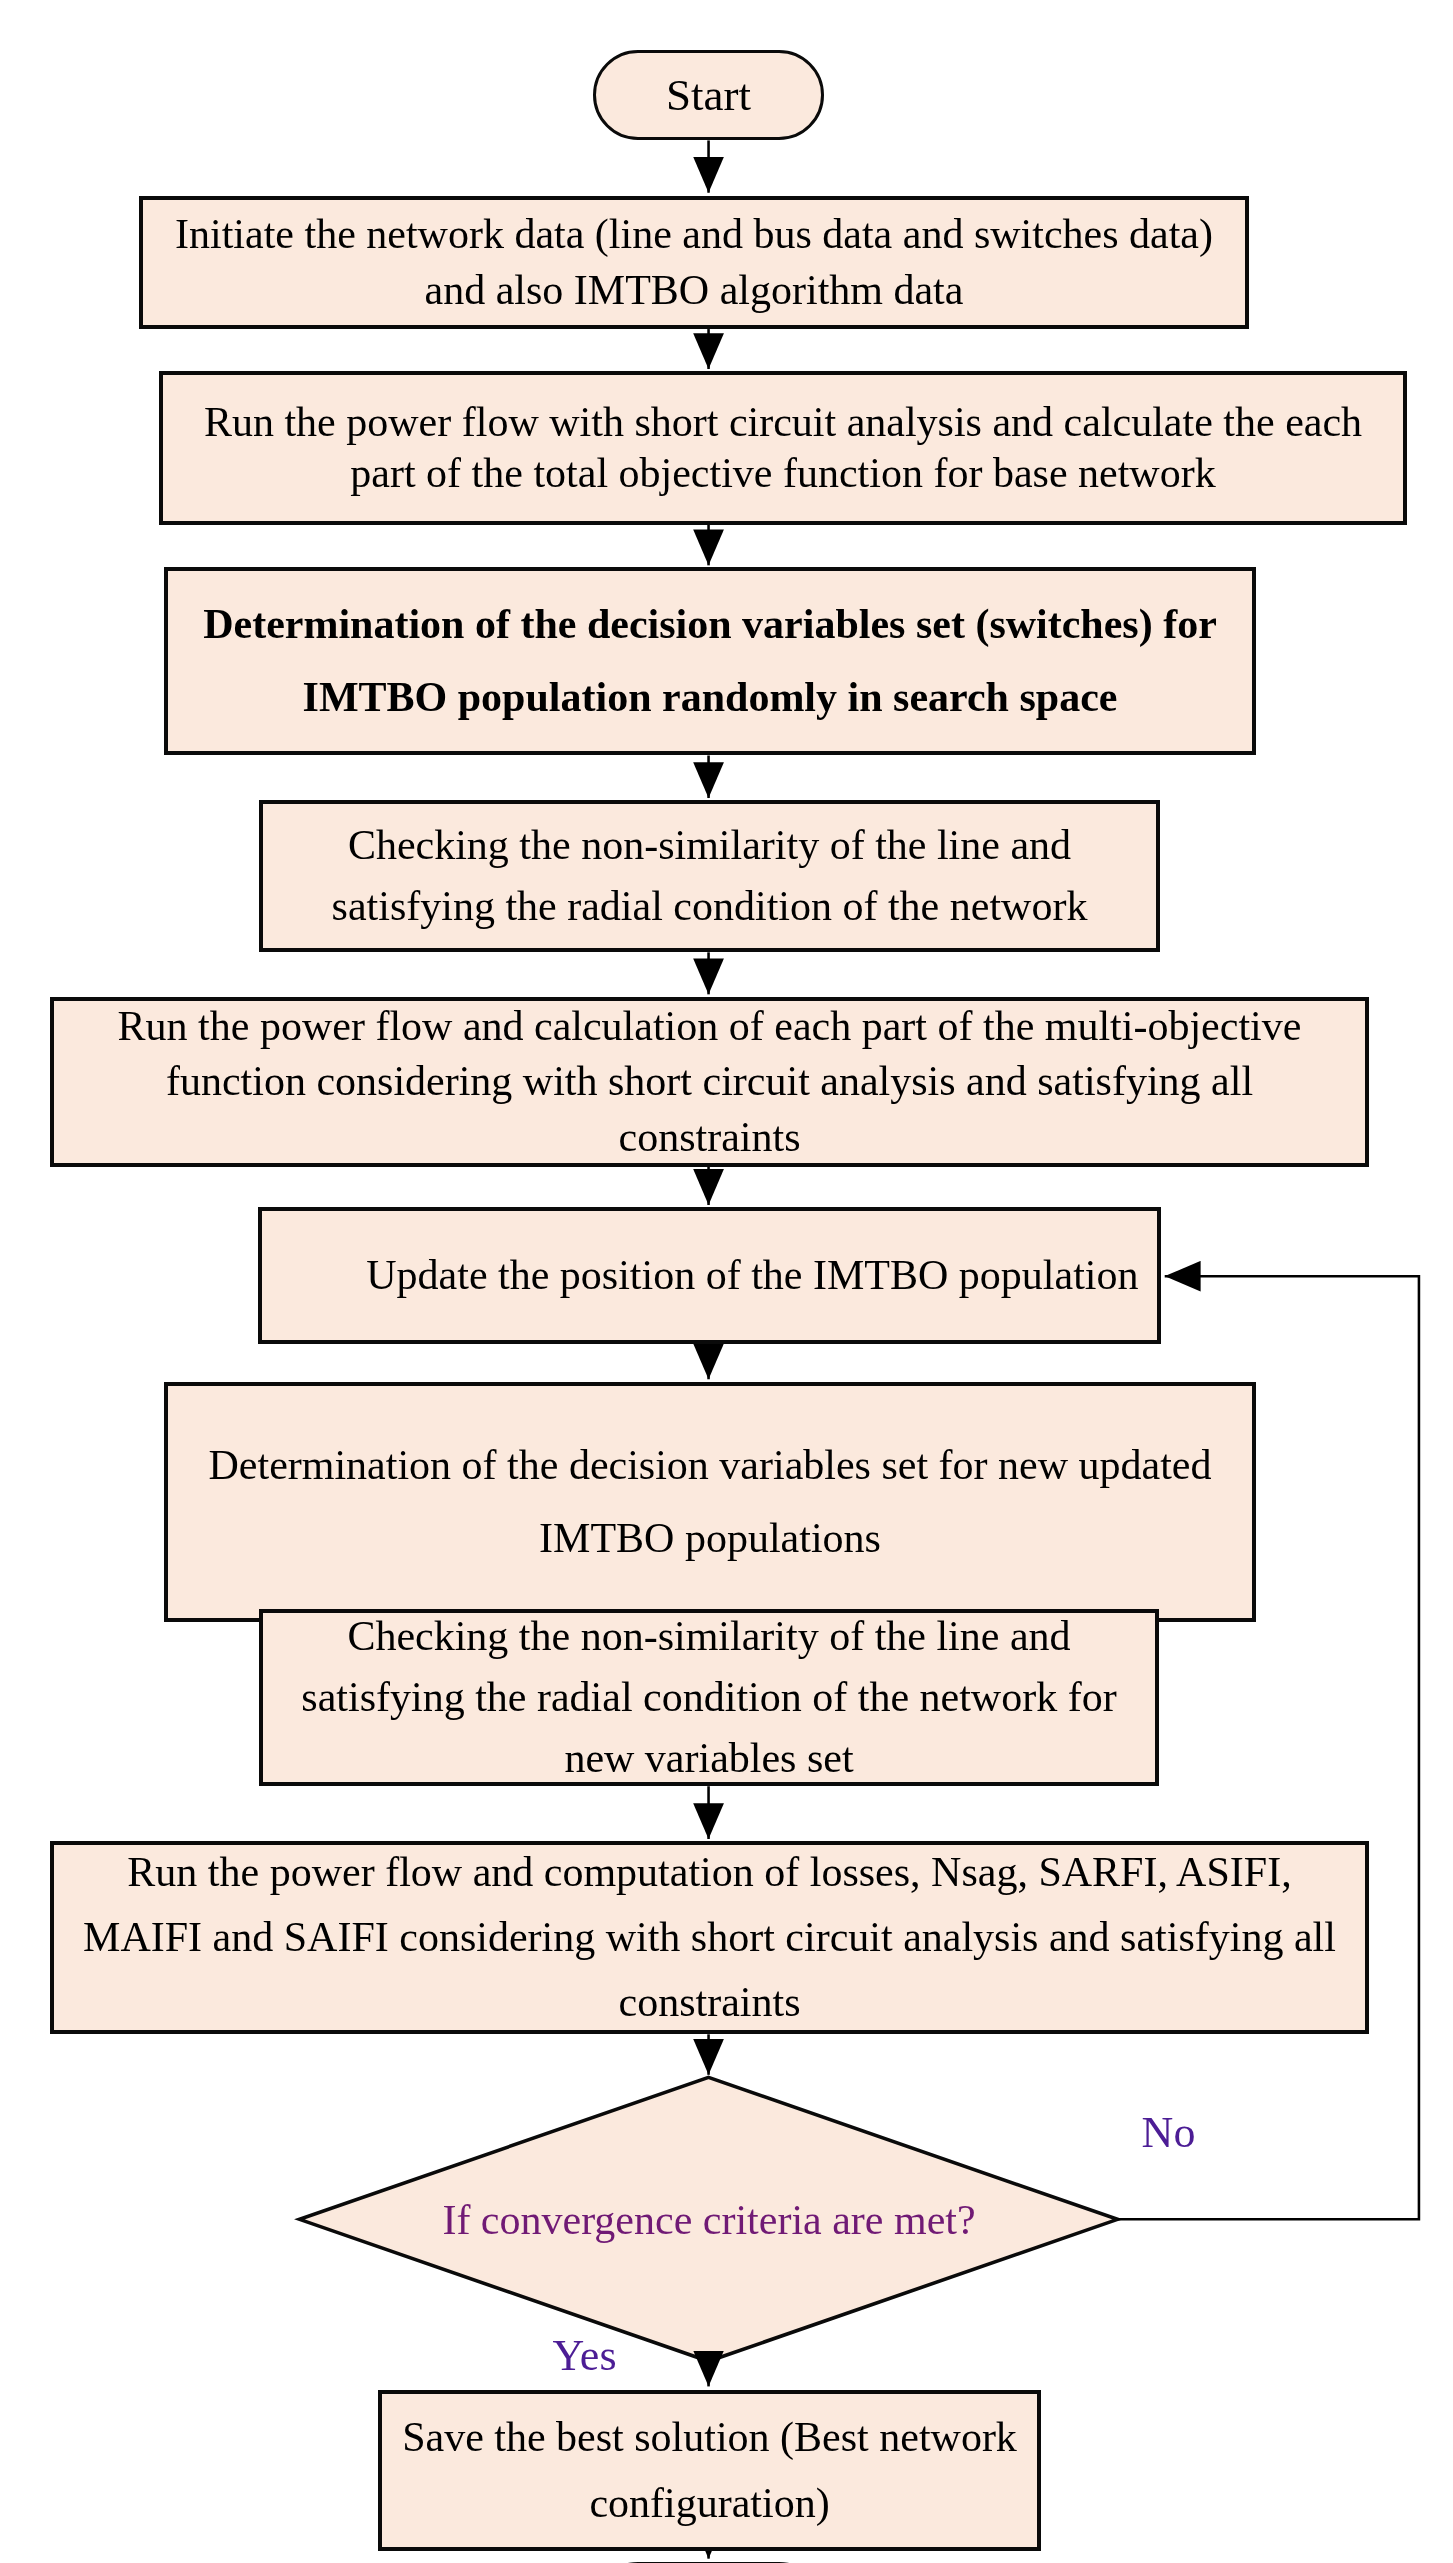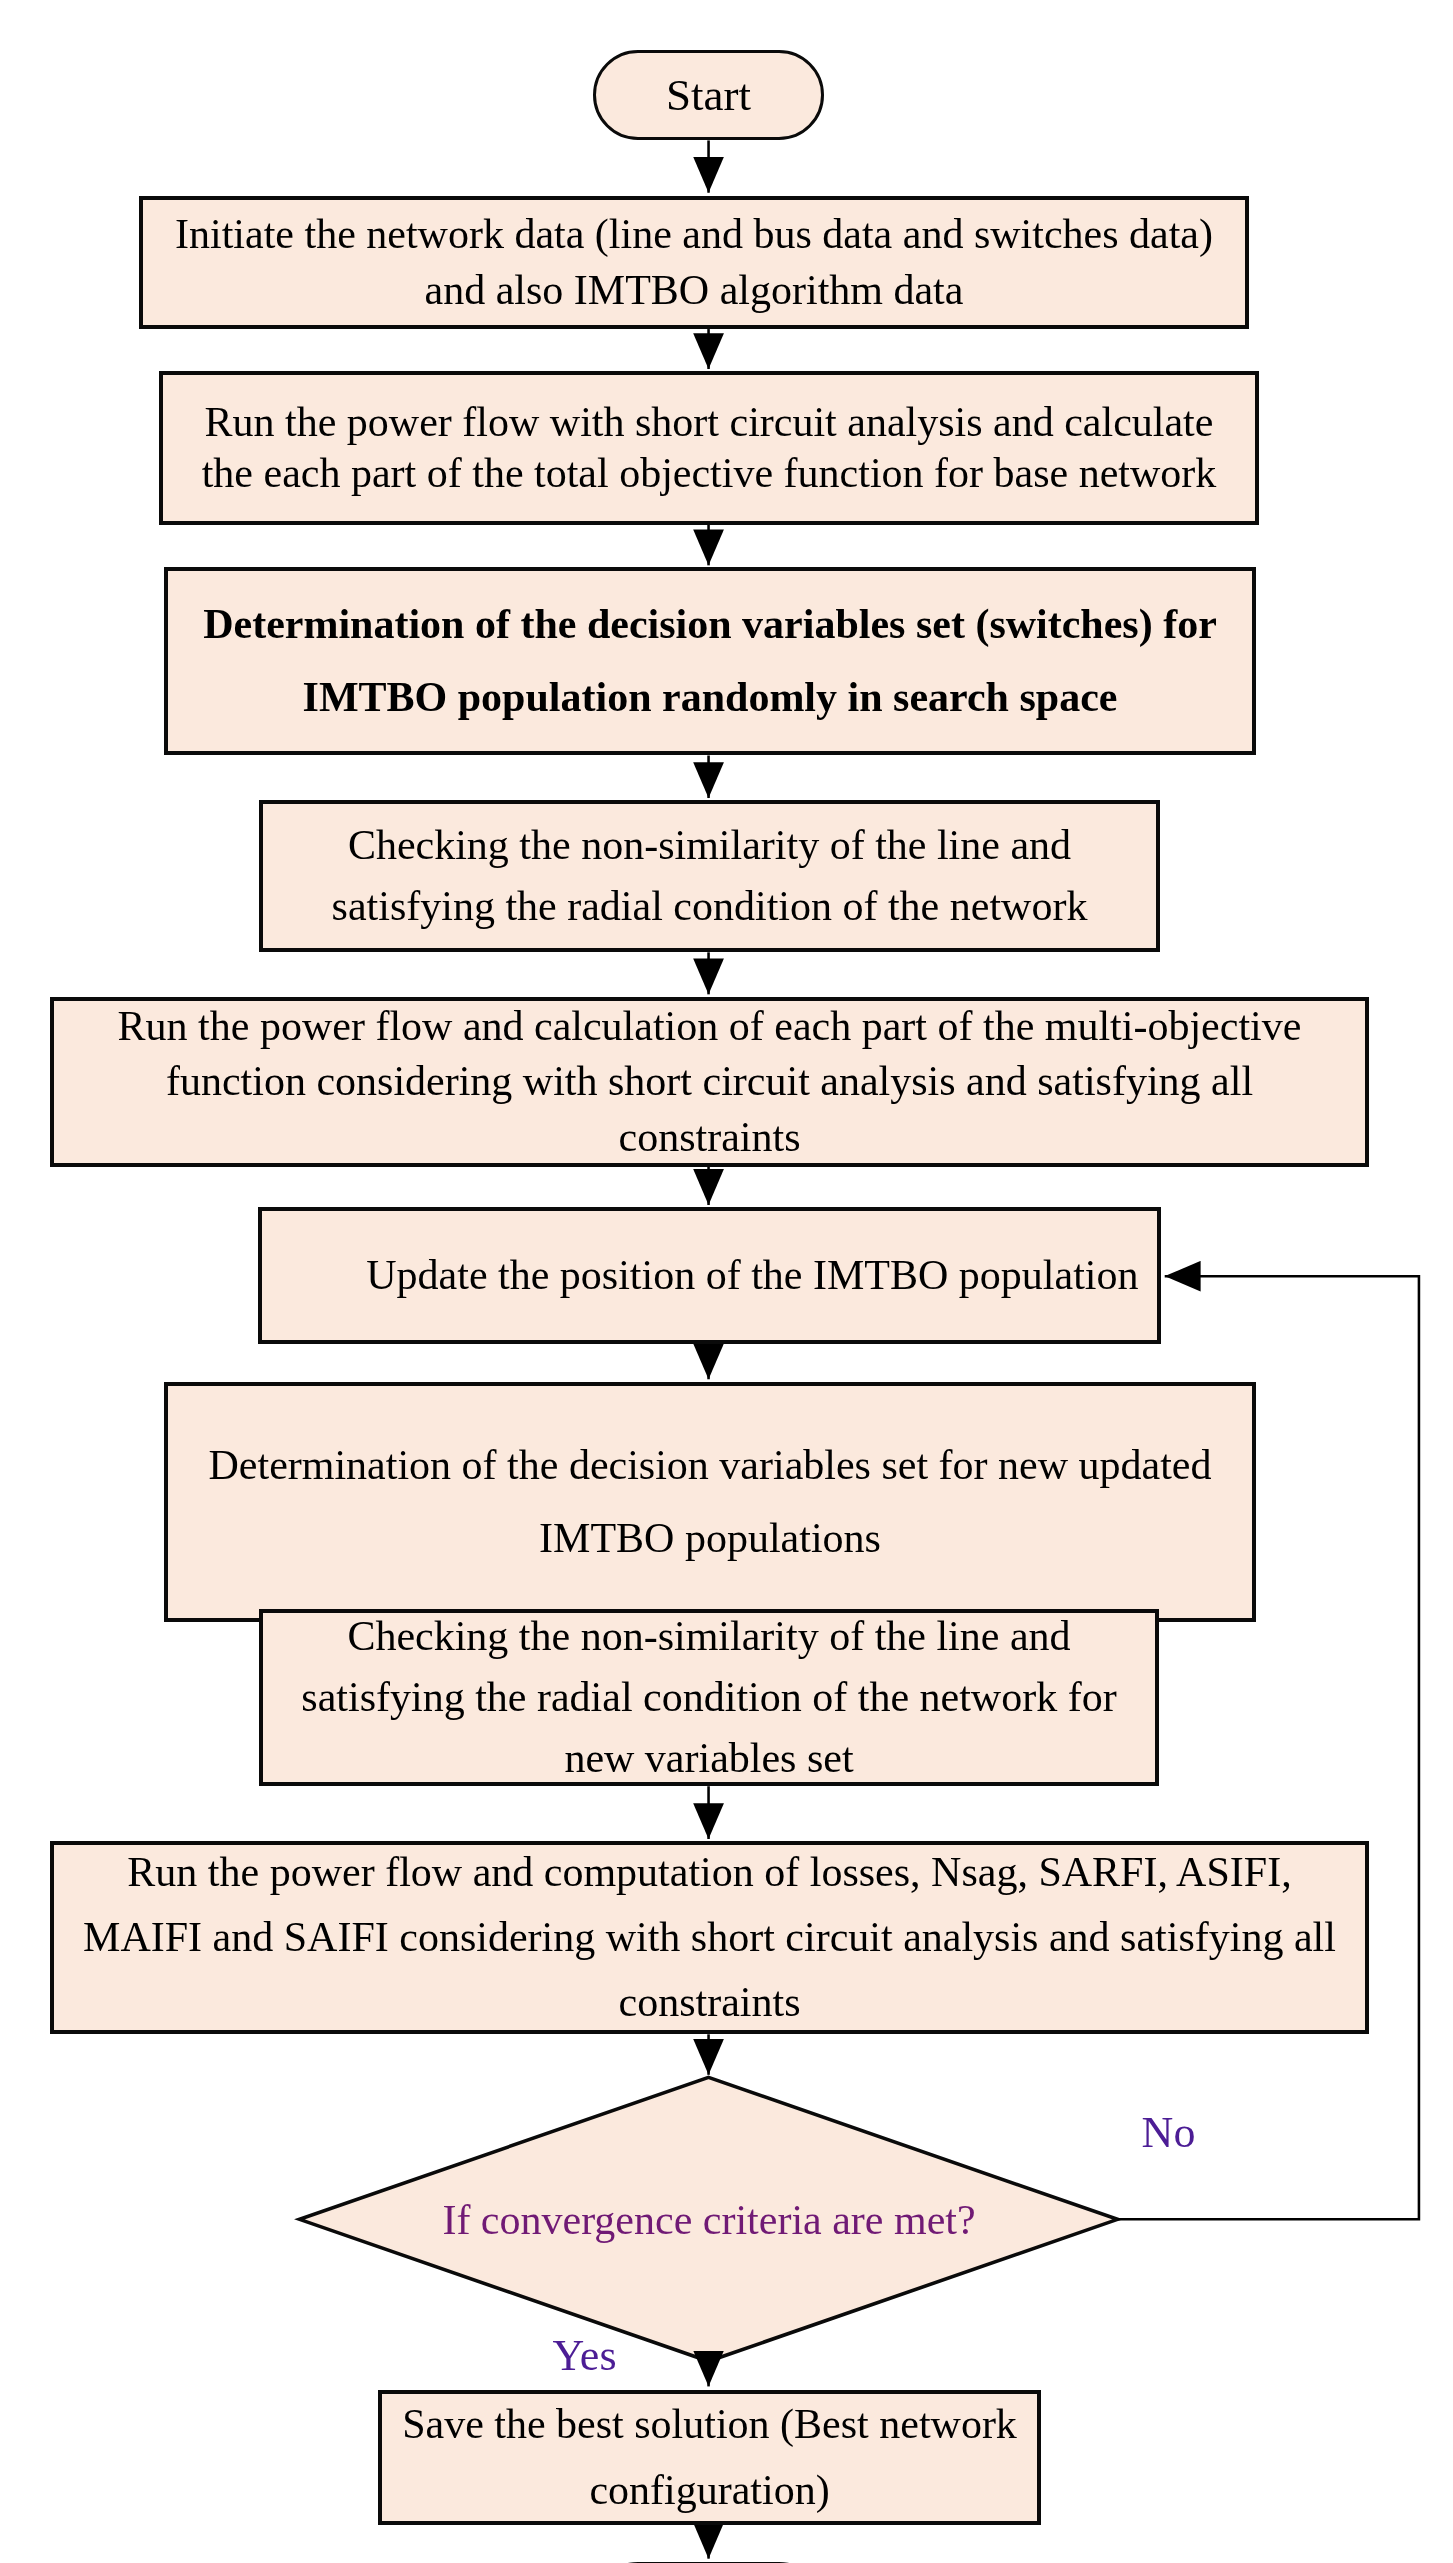--- a/index.html
+++ b/index.html
@@ -62,21 +62,21 @@
   </svg>
 
   <div class="node terminator" style="left:593px;top:50px;width:231px;height:90px;">
     <span>Start</span>
   </div>
 
   <div class="node lh-norm" style="left:139px;top:196px;width:1110px;height:133px;">
     <span>Initiate the network data (line and bus data and switches data) and also IMTBO algorithm data</span>
   </div>
 
-  <div class="node lh-tight" style="left:159px;top:371px;width:1100px;height:154px;">
+  <div class="node lh-tight" style="left:159px;top:371px;width:1248px;height:154px;">
     <span>Run the power flow with short circuit analysis and calculate the each part of the total objective function for base network</span>
   </div>
 
   <div class="node lh-loose" style="left:164px;top:567px;width:1092px;height:188px;font-weight:bold;">
     <span>Determination of the decision variables set (switches) for IMTBO population randomly in search space</span>
   </div>
 
   <div class="node lh-med" style="left:259px;top:800px;width:901px;height:152px;">
     <span>Checking the non-similarity of the line and satisfying the radial condition of the network</span>
   </div>
@@ -105,21 +105,21 @@
     <span>If convergence criteria are met?</span>
   </div>
 
   <div class="edge-label" id="label-no">
     <span>No</span>
   </div>
   <div class="edge-label" id="label-yes">
     <span>Yes</span>
   </div>
 
-  <div class="node lh-wide" style="left:378px;top:2390px;width:663px;height:135px;">
+  <div class="node lh-wide" style="left:378px;top:2390px;width:663px;height:161px;">
     <span>Save the best solution (Best network configuration)</span>
   </div>
 
   <div class="node terminator" style="left:593px;top:2562px;width:231px;height:90px;">
     
   </div>
 
 </div>
 
 

